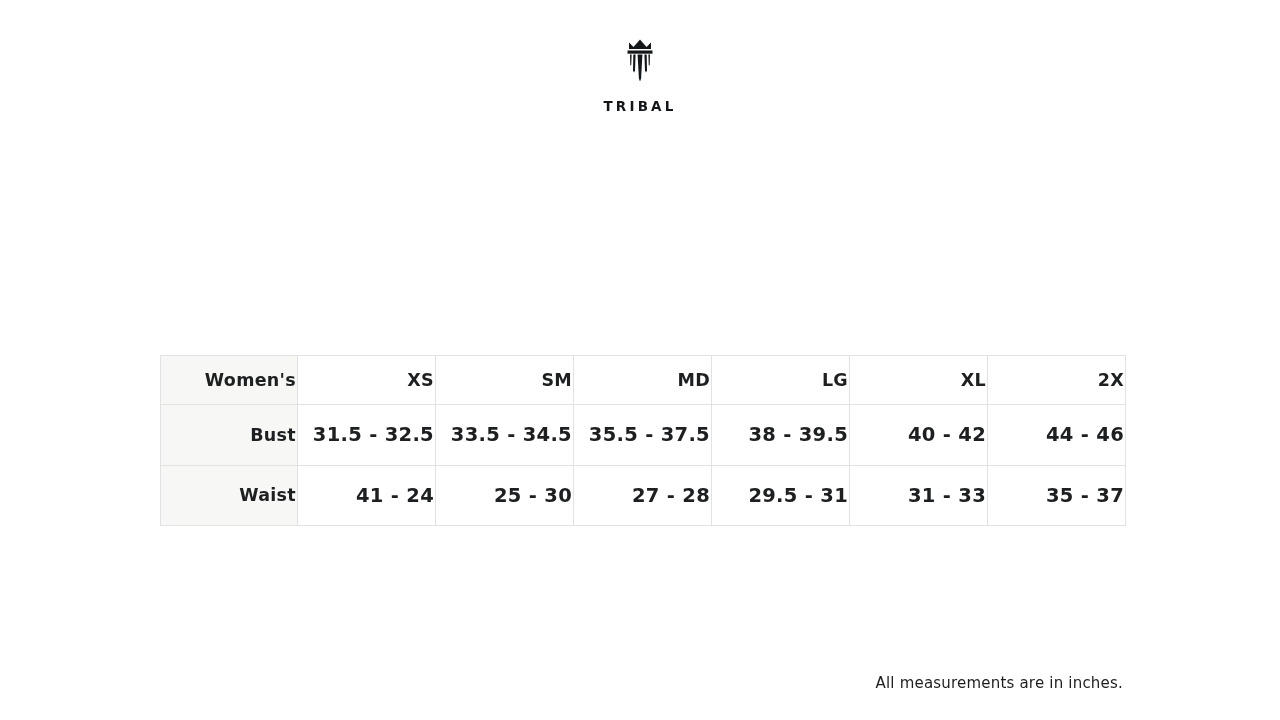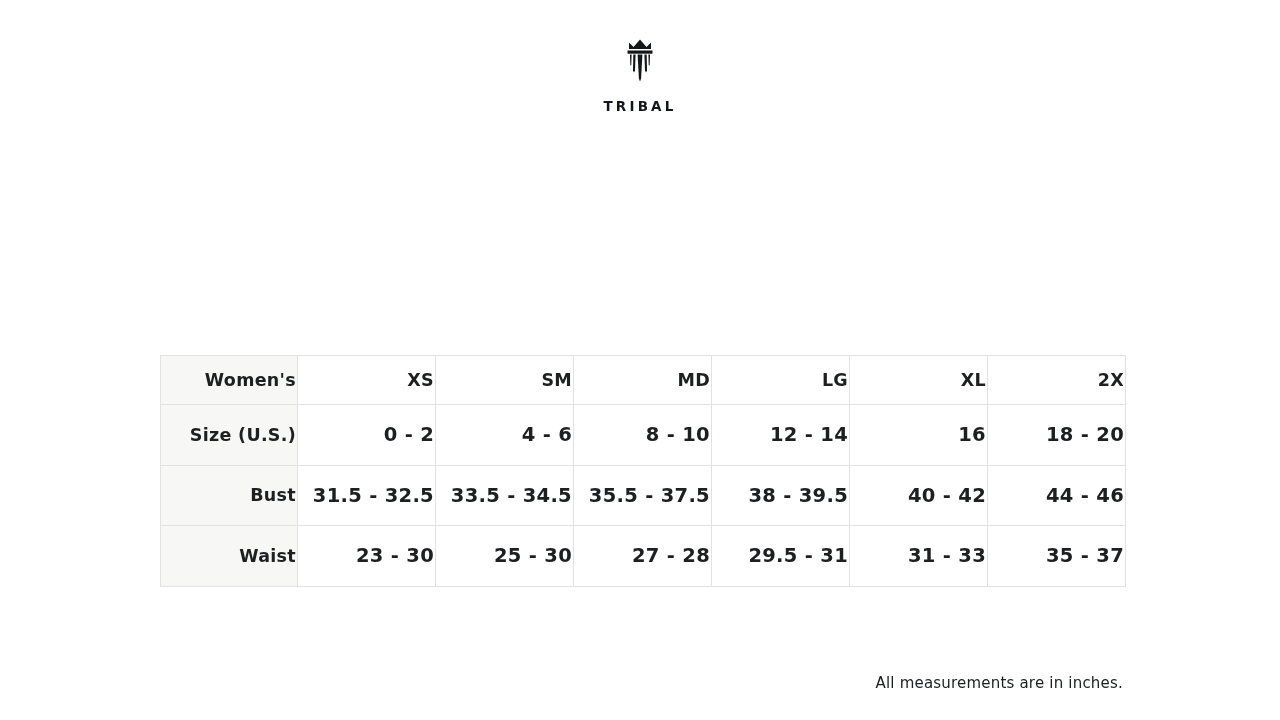--- a/index.html
+++ b/index.html
@@ -142,43 +142,34 @@
       <tr class="header-row">
         <td class="row-label">Women's</td>
         <td>XS</td>
         <td>SM</td>
         <td>MD</td>
         <td>LG</td>
         <td>XL</td>
         <td>2X</td>
       </tr>
 
-      <tr class="body-row">
-        <td class="row-label">Size (U.S.)</td>
-        <td>0 - 2</td>
-        <td>4 - 6</td>
-        <td>8 - 10</td>
-        <td>12 - 14</td>
-        <td>16</td>
-        <td>18 - 20</td>
-      </tr>
 
       <tr class="body-row">
         <td class="row-label">Bust</td>
         <td>31.5 - 32.5</td>
         <td>33.5 - 34.5</td>
         <td>35.5 - 37.5</td>
         <td>38 - 39.5</td>
         <td>40 - 42</td>
         <td>44 - 46</td>
       </tr>
 
       <tr class="body-row">
         <td class="row-label">Waist</td>
-        <td>23 - 30</td>
+        <td>41 - 24</td>
         <td>25 - 30</td>
         <td>27 - 28</td>
         <td>29.5 - 31</td>
         <td>31 - 33</td>
         <td>35 - 37</td>
       </tr>
 
     </tbody>
   </table>
 </div>

